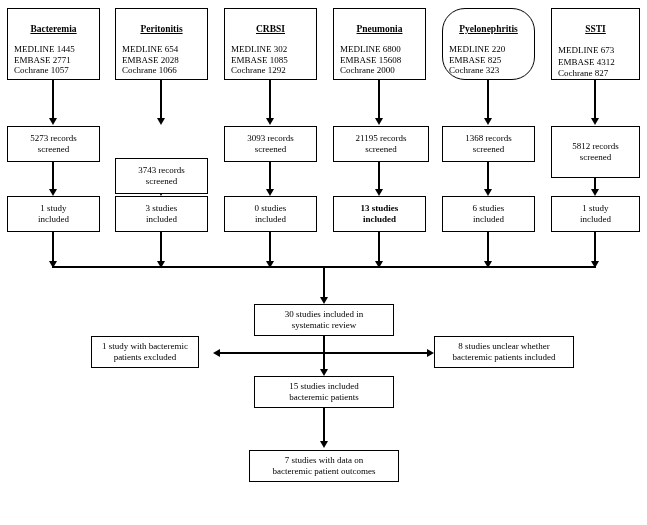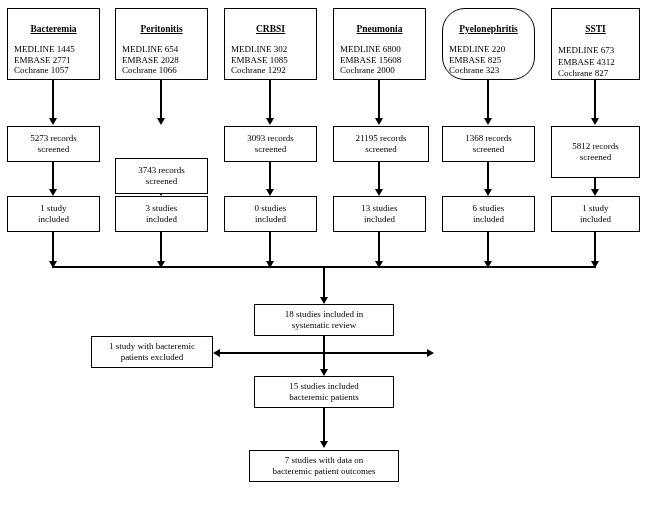--- a/index.html
+++ b/index.html
@@ -190,21 +190,21 @@
     <span class="cell-line">included</span>
   </div>
   <div class="box" style="left:115px; top:196px; width:93px; height:36px;">
     <span class="cell-line">3 studies</span>
     <span class="cell-line">included</span>
   </div>
   <div class="box" style="left:224px; top:196px; width:93px; height:36px;">
     <span class="cell-line">0 studies</span>
     <span class="cell-line">included</span>
   </div>
-  <div class="box" style="left:333px; top:196px; width:93px; height:36px;">
+  <div class="box" style="left:333px; top:196px; width:93px; height:36px;font-weight:bold;">
     <span class="cell-line">13 studies</span>
     <span class="cell-line">included</span>
   </div>
   <div class="box" style="left:442px; top:196px; width:93px; height:36px;">
     <span class="cell-line">6 studies</span>
     <span class="cell-line">included</span>
   </div>
   <div class="box" style="left:551px; top:196px; width:89px; height:36px;">
     <span class="cell-line">1 study</span>
     <span class="cell-line">included</span>
@@ -222,37 +222,41 @@
   <div class="arrow-down" style="left:484px; top:261px;"></div>
   <div class="line vline" style="left:594px; top:232px; height:35px;"></div>
   <div class="arrow-down" style="left:591px; top:261px;"></div>
 
   <div class="line hline" style="left:52px; top:266px; width:544px;"></div>
 
   <div class="line vline" style="left:323px; top:266px; height:34px;"></div>
   <div class="arrow-down" style="left:320px; top:297px;"></div>
 
   <div class="box" style="left:254px; top:304px; width:140px; height:32px;">
-    <span class="cell-line">18 studies included in</span>
+    <span class="cell-line">30 studies included in</span>
     <span class="cell-line">systematic review</span>
   </div>
 
   <div class="line vline" style="left:323px; top:336px; height:36px;"></div>
   <div class="arrow-down" style="left:320px; top:369px;"></div>
 
   <div class="line hline" style="left:219px; top:352px; width:105px;"></div>
   <div class="arrow-left" style="left:213px; top:349px;"></div>
   <div class="line hline" style="left:323px; top:352px; width:105px;"></div>
   <div class="arrow-right" style="left:427px; top:349px;"></div>
 
-  <div class="box" style="left:91px; top:336px; width:122px; height:32px;">
+  <div class="box" style="left:91px; top:336px; width:108px; height:32px;">
     <span class="cell-line">1 study with bacteremic</span>
     <span class="cell-line">patients excluded</span>
   </div>
 
+  <div class="box" style="left:434px; top:336px; width:140px; height:32px;">
+    <span class="cell-line">8 studies unclear whether</span>
+    <span class="cell-line">bacteremic patients included</span>
+  </div>
 
   <div class="box" style="left:254px; top:376px; width:140px; height:32px;">
     <span class="cell-line">15 studies included</span>
     <span class="cell-line">bacteremic patients</span>
   </div>
 
   <div class="line vline" style="left:323px; top:408px; height:36px;"></div>
   <div class="arrow-down" style="left:320px; top:441px;"></div>
 
   <div class="box" style="left:249px; top:450px; width:150px; height:32px;">

